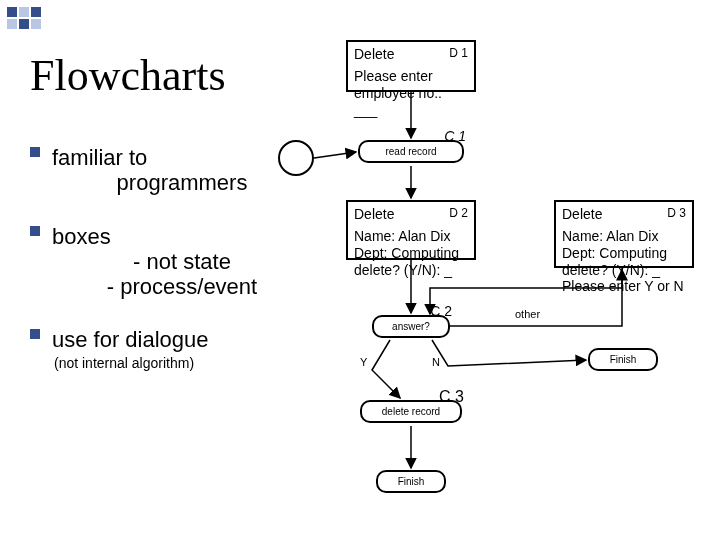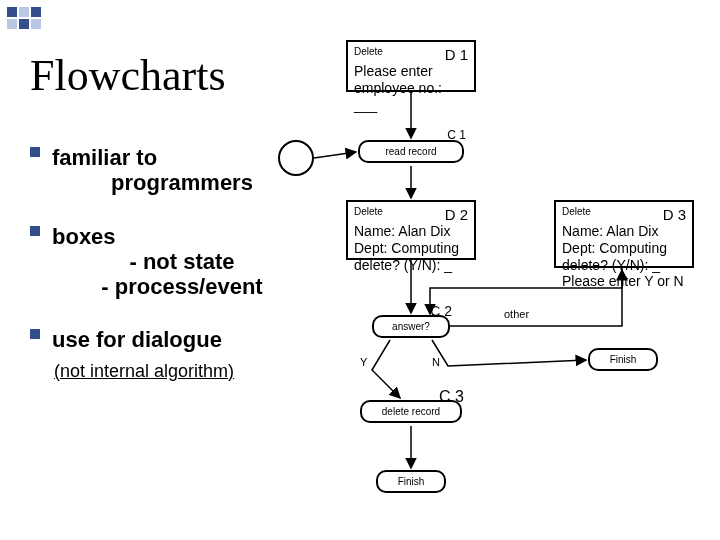--- a/index.html
+++ b/index.html
@@ -10,28 +10,28 @@
   .deco .lt { background: #b9c7e4; }
   .deco .row { display: block; line-height: 0; }
 
   .title { position: absolute; top: 50px; left: 30px; font-size: 44px; font-weight: normal; font-family: "Times New Roman", Times, serif; }
 
   .bullets { position: absolute; top: 145px; left: 30px; width: 280px; }
   .bullets .item { margin-bottom: 28px; }
   .bullets .bul { display: inline-block; width: 10px; height: 10px; background: #334e8b; margin-right: 12px; vertical-align: 2px; }
   .bullets .txt { display: inline; font-size: 22px; vertical-align: top; }
   .bullets .sub { font-size: 22px; margin-left: 24px; line-height: 1.2; text-align: center; }
-  .bullets .note { font-size: 18px; margin-left: 24px; margin-top: 8px; text-decoration: underline; }
-  .bullets .line { line-height: 1.15; font-weight: bold; }
+  .bullets .note { font-size: 14px; margin-left: 24px; margin-top: 2px; }
+  .bullets .line { line-height: 1.15; }
 
   .diagram { position: absolute; top: 40px; left: 300px; width: 410px; height: 490px; }
 
   .box, .screenbox { position: absolute; border: 2px solid #000; background: #fff; font-size: 10px; padding: 4px 6px; }
-  .box .lbl { font-size: 10px; }
-  .box .id  { position: absolute; top: 4px; right: 6px; font-size: 15px; }
+  .box .lbl { font-size: 14px; }
+  .box .id  { position: absolute; top: 4px; right: 6px; font-size: 12px; }
   .box .body { margin-top: 6px; font-size: 14px; line-height: 1.2; }
   .corner { position: absolute; width: 12px; height: 12px; border: 2px solid #000; }
   .corner.tl { top: -2px; left: -2px; border-right: none; border-bottom: none; }
   .corner.tr { top: -2px; right: -2px; border-left: none; border-bottom: none; }
   .corner.bl { bottom: -2px; left: -2px; border-right: none; border-top: none; }
   .corner.br { bottom: -2px; right: -2px; border-left: none; border-top: none; }
 
   .rbox { position: absolute; border: 2px solid #000; border-radius: 10px; background: #fff; font-size: 10px; text-align: center; padding: 4px 12px; }
   .circle { position: absolute; border: 2px solid #000; border-radius: 50%; background: #fff; }
 
@@ -71,21 +71,21 @@
     <span class="id">D 1</span>
     <div class="body" style="white-space:pre-line;">Please enter
 employee no.: ___</div>
     <span class="corner tl"></span><span class="corner tr"></span><span class="corner bl"></span><span class="corner br"></span>
   </div>
 
   <div class="circle" style="top:100px; left:-22px; width:36px; height:36px;"></div>
 
   <div class="rbox" style="top:100px; left:58px; width:106px;">
     <div>read record</div>
-    <div style="position:absolute; top:-14px; right:-4px; font-size:12px;">C 1</div>
+    <div style="position:absolute; top:-14px; right:-4px; font-size:14px;font-style:italic;">C 1</div>
   </div>
 
   <div class="box" style="top:160px; left:46px; width:130px; height:60px;">
     <span class="lbl">Delete</span>
     <span class="id">D 2</span>
     <div class="body" style="white-space:pre-line;">Name: Alan Dix
 Dept: Computing
 delete? (Y/N): _</div>
     <span class="corner tl"></span><span class="corner tr"></span><span class="corner bl"></span><span class="corner br"></span>
   </div>
@@ -111,21 +111,21 @@
   </div>
 
   <div class="rbox" style="top:430px; left:76px; width:70px;">
     <div>Finish</div>
   </div>
 
   <div class="rbox" style="top:308px; left:288px; width:70px;">
     <div>Finish</div>
   </div>
 
-  <div class="edge-label" style="top:268px; left:202px;">other</div>
+  <div class="edge-label" style="top:268px; left:213px;">other</div>
   <div class="edge-label" style="top:316px; left:58px;">Y</div>
   <div class="edge-label" style="top:316px; left:130px;">N</div>
 
   <svg class="arrows">
     <defs>
       <marker id="ah" markerWidth="8" markerHeight="8" refX="7" refY="4" orient="auto">
         <path d="M0,0 L8,4 L0,8 z" fill="#000"></path>
       </marker>
     </defs>
 

